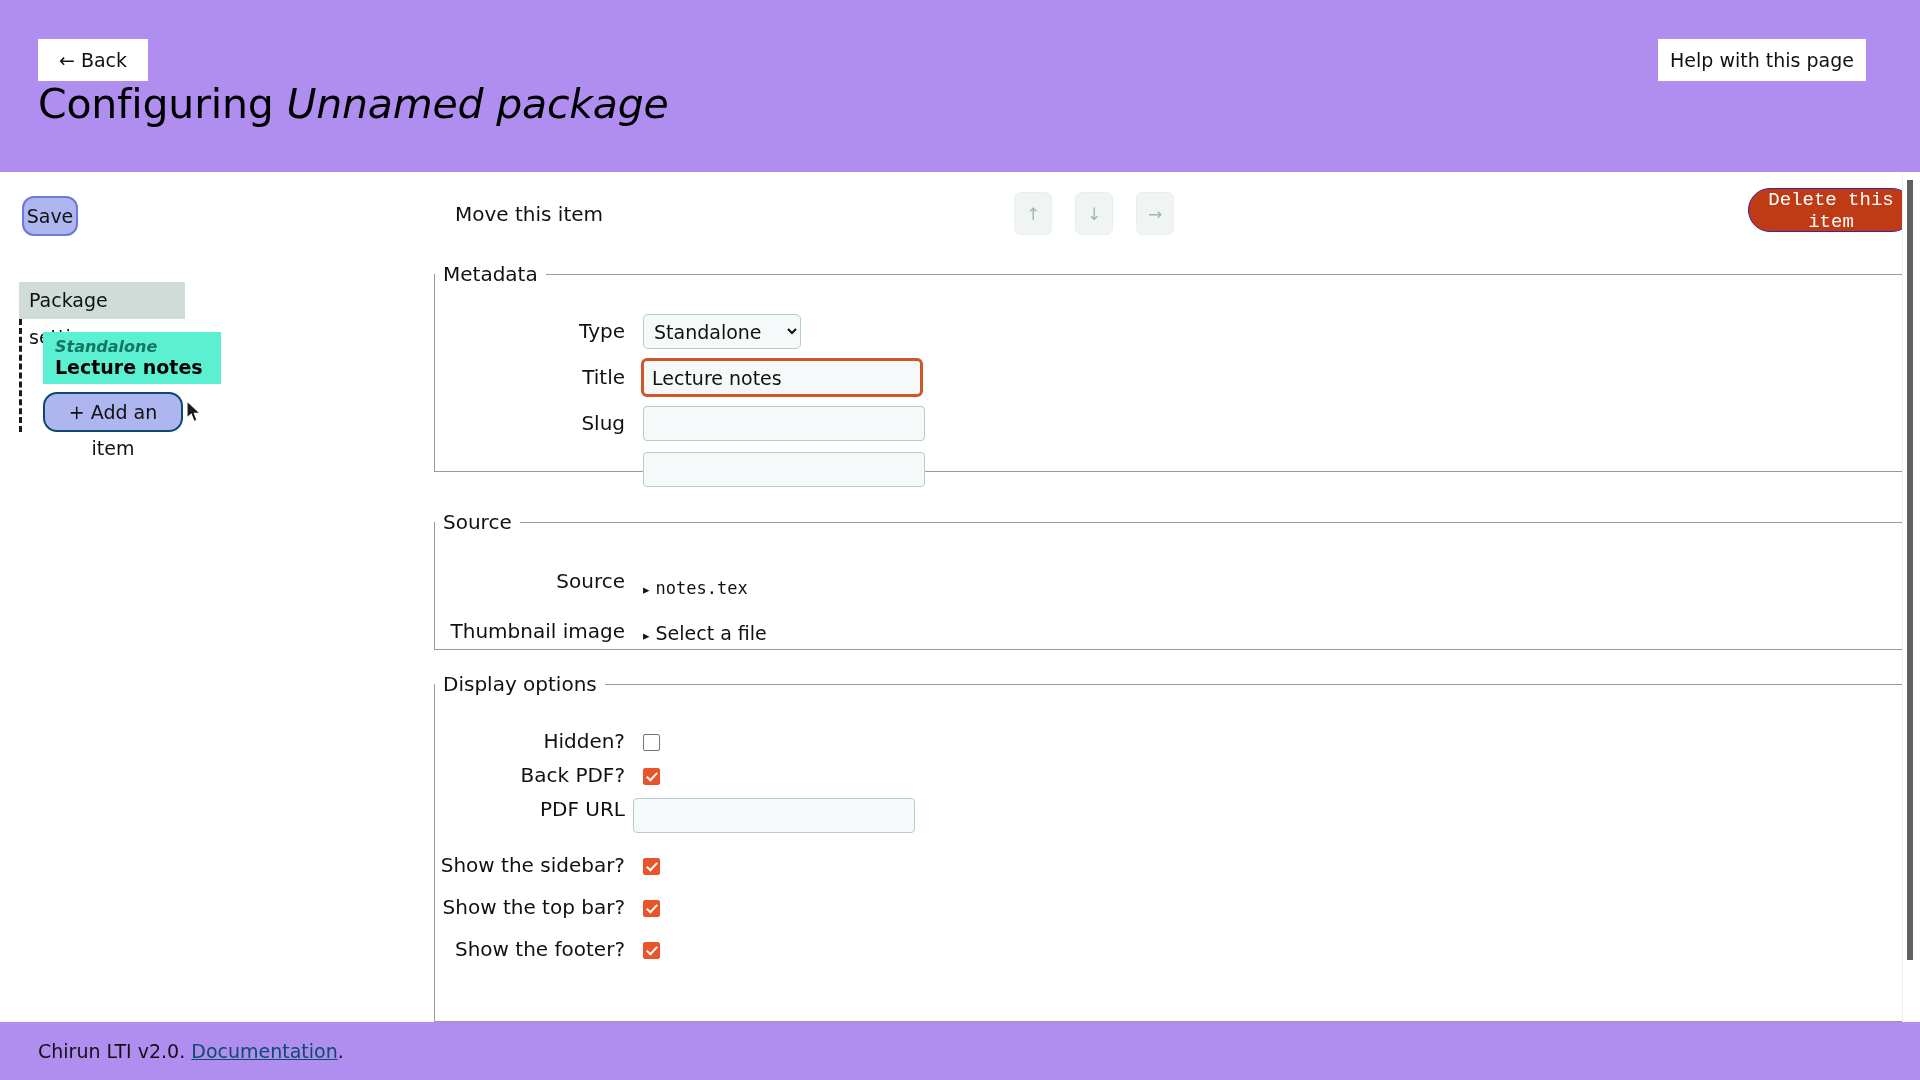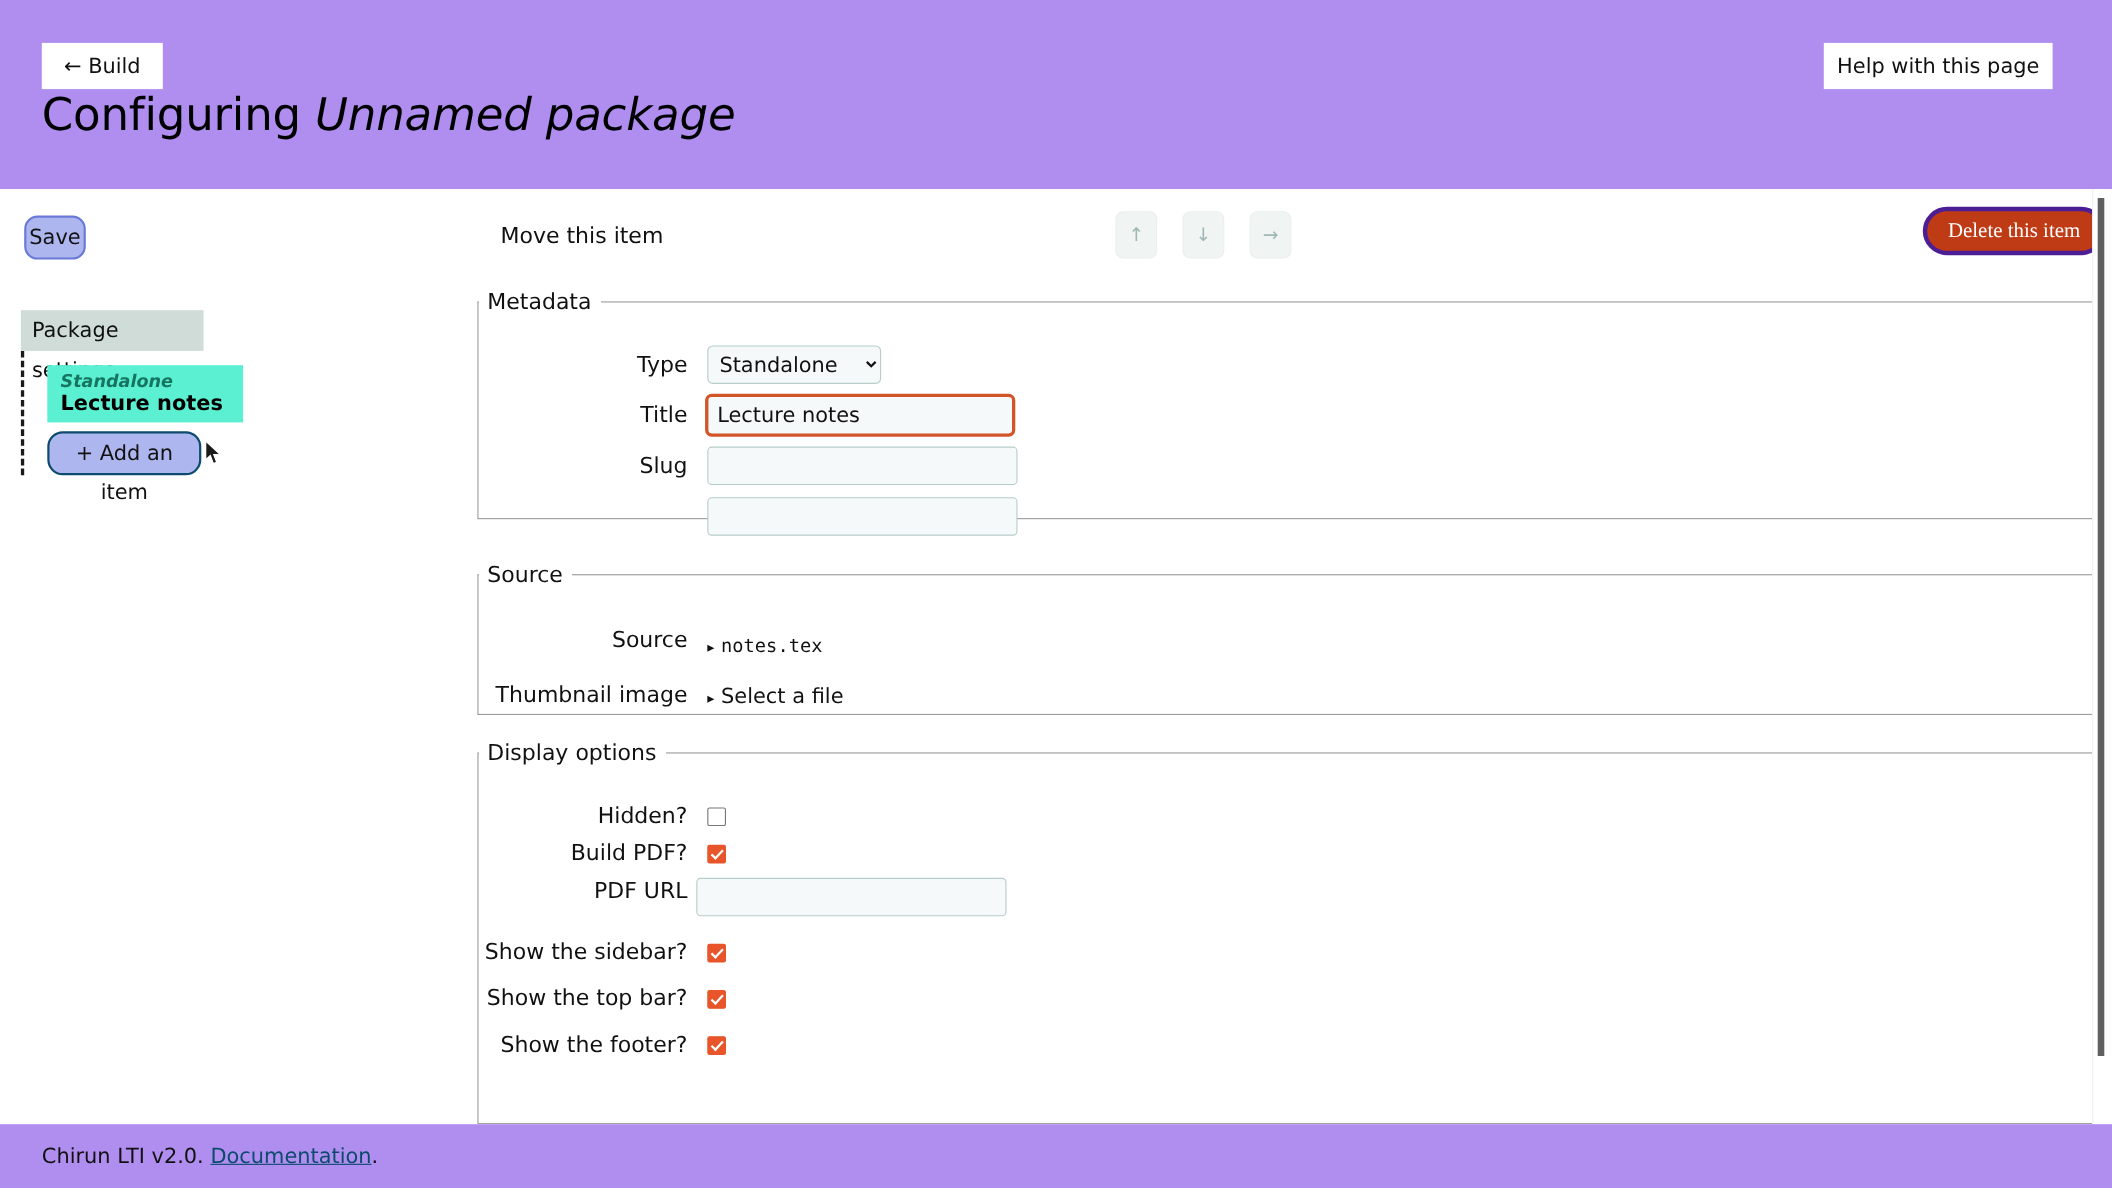--- a/index.html
+++ b/index.html
@@ -178,25 +178,25 @@
     padding: 0;
   }
   #move-up-button    { left: 580px; }
   #move-down-button  { left: 641px; }
   #move-right-button { left: 702px; }
 
   #delete-item-button {
     position: absolute; left: 1314px; top: 0px;
     width: 166px; height: 44px;
     background: #bf3b16;
-    border: 4px solid #4c1d95;
+    border: 1px solid #4c1d95;
     border-radius: 22px;
     color: #ffffff;
     font-size: 19px;
-    font-family: Liberation Serif, serif;
+    font-family: Liberation Mono, monospace;
     cursor: pointer;
     padding: 0;
   }
 
   
   fieldset.section {
     position: absolute;
     left: 14px;
     width: 1477px;
     margin: 0;
@@ -323,21 +323,21 @@
   #mouse-cursor {
     position: absolute; left: 186px; top: 400px;
     width: 18px; height: 24px;
     pointer-events: none;
   }
 </style>
 </head>
 <body>
 
 <div id="app-header">
-  <button id="back-button">← Build</button>
+  <button id="back-button">← Back</button>
   <button id="help-button">Help with this page</button>
   <h1 id="page-title"><span>Configuring </span><em>Unnamed package</em></h1>
 </div>
 
 <div id="body-area">
 
   <div id="left-panel">
     <button id="save-button">Save</button>
 
     <div id="package-settings-item">
@@ -418,21 +418,21 @@
       <legend>Display options</legend>
 
       <div class="field-row" style="top:22px">
         <span class="field-label">Hidden?</span>
         <span class="field-control" style="left:208px;top:14px">
           <input type="checkbox" class="check" style="">
         </span>
       </div>
 
       <div class="field-row" style="top:56px">
-        <span class="field-label">Build PDF?</span>
+        <span class="field-label">Back PDF?</span>
         <span class="field-control" style="left:208px;top:14px">
           <input type="checkbox" class="check" checked="" style="">
         </span>
       </div>
 
       <div class="field-row" style="top:90px">
         <span class="field-label">PDF URL</span>
         <span class="field-control" style="left:198px;top:12px">
           <input class="text-input" id="pdf-url-input" type="text" style="width: 282px;" value="">
         </span>

